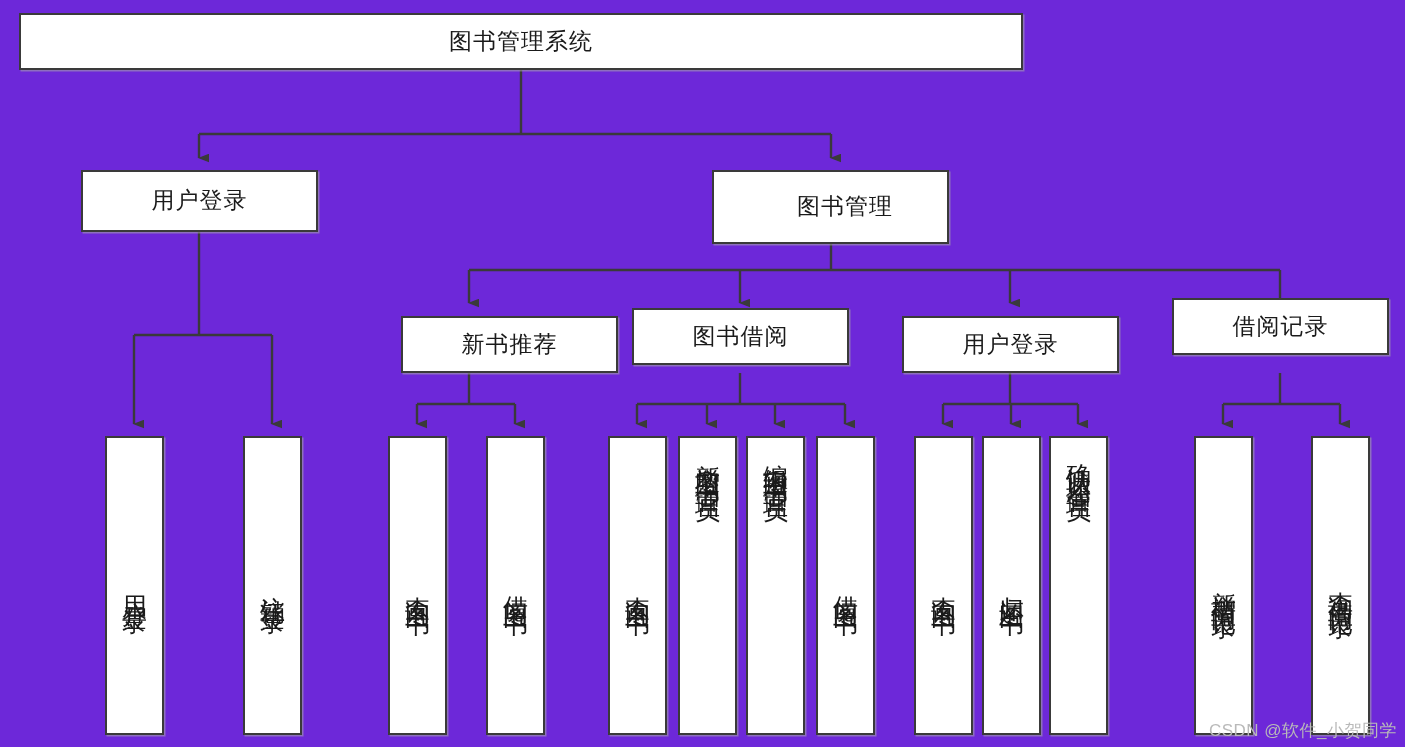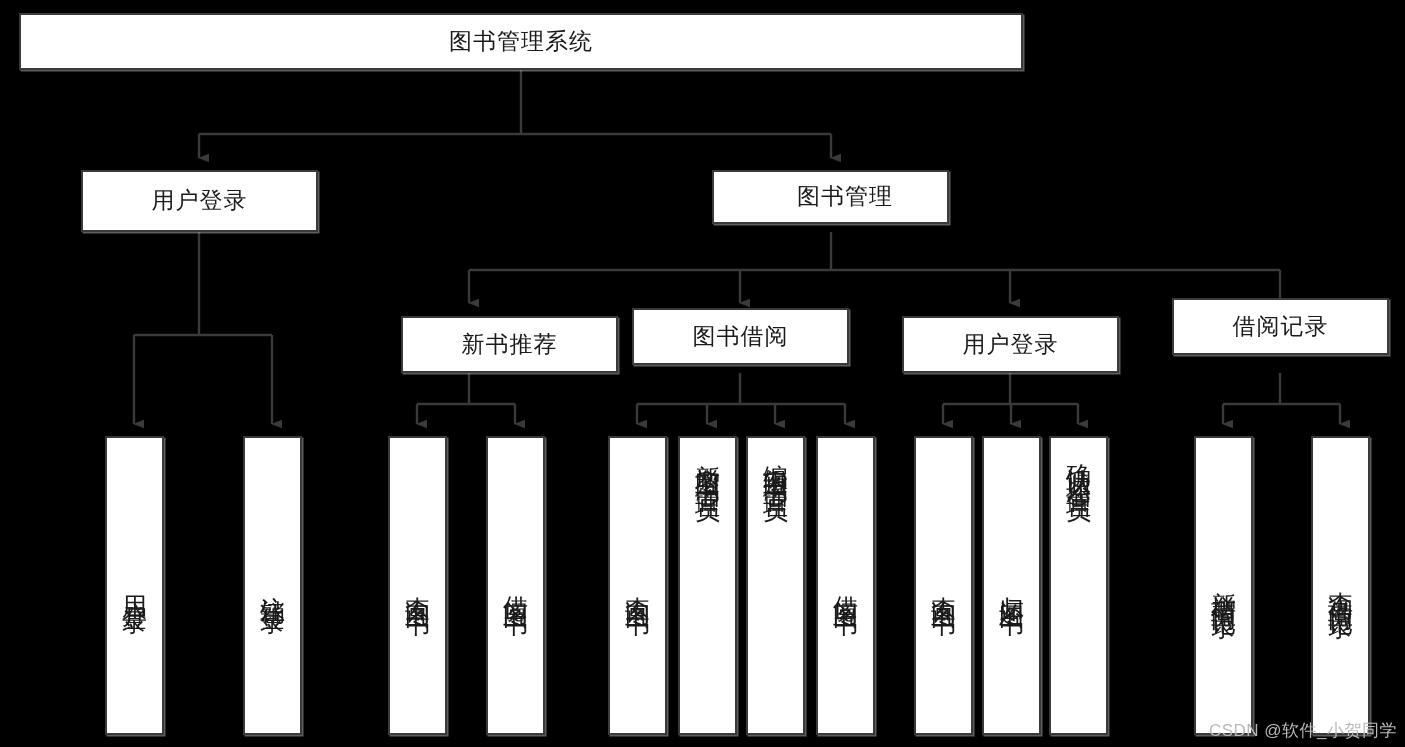--- a/index.html
+++ b/index.html
@@ -7,21 +7,21 @@
     padding: 0;
     background: #ffffff;
   }
   body {
     font-family: "DejaVu Sans", "Liberation Sans", sans-serif;
   }
   #canvas {
     position: relative;
     width: 1405px;
     height: 747px;
-    background: #000000;
+    background: #6d28d9;
     overflow: hidden;
   }
   #diagram-svg {
     position: absolute;
     left: 0;
     top: 0;
     width: 1405px;
     height: 747px;
   }
   .node-box {
@@ -127,21 +127,21 @@
   </svg>
 
   <div class="node-box node-horizontal" style="left:19px; top:13px; width:1004px; height:57px;">
     <span class="node-label">图书管理系统</span>
   </div>
 
   <div class="node-box node-horizontal" style="left:81px; top:170px; width:237px; height:62px;">
     <span class="node-label">用户登录</span>
   </div>
 
-  <div class="node-box node-horizontal" style="left:712px; top:170px; width:237px; height:54px;padding-left:29px;">
+  <div class="node-box node-horizontal" style="left:712px; top:170px; width:237px; height:74px;padding-left:29px;">
     <span class="node-label">图书管理</span>
   </div>
 
   <div class="node-box node-horizontal" style="left:361px; top:316px; width:217px; height:57px;margin-left:40px;">
     <span class="node-label">新书推荐</span>
   </div>
 
   <div class="node-box node-horizontal" style="left:632px; top:308px; width:217px; height:57px;">
     <span class="node-label">图书借阅</span>
   </div>

